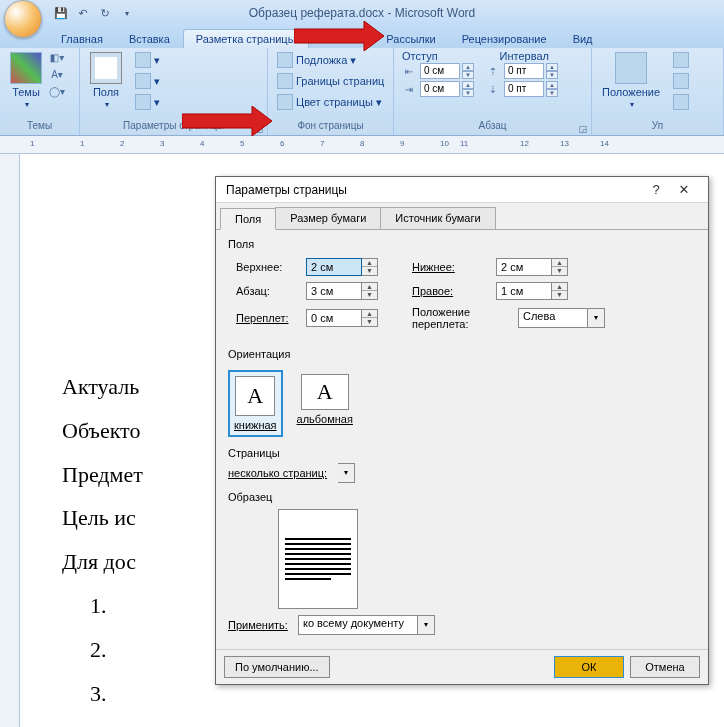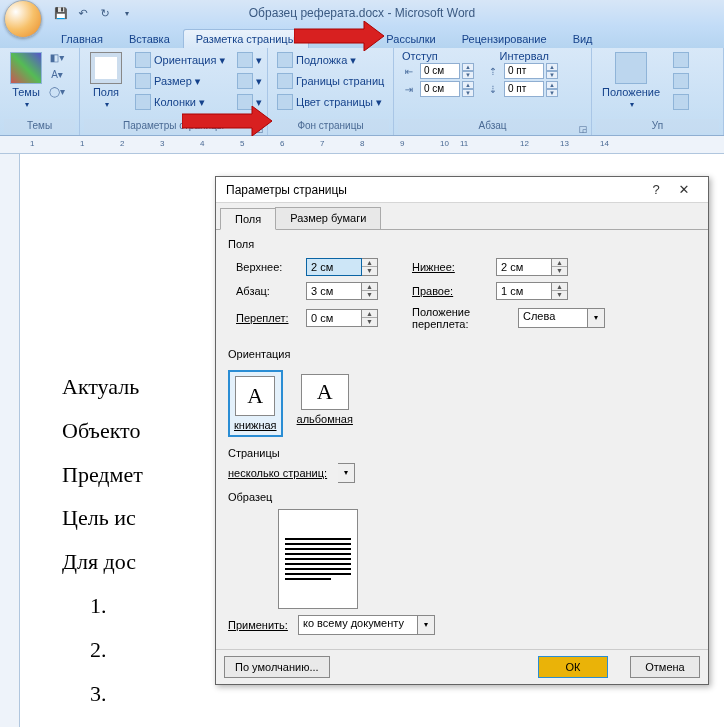--- a/index.html
+++ b/index.html
@@ -76,21 +76,21 @@
   .combo select, .combo .cval { width:120px; height:20px; border:1px solid #888; font-size:11px; padding:1px 4px; background:#fff;}
   .combo .cbtn { width:17px; height:20px; border:1px solid #888; border-left:none; background:#efefef; text-align:center; font-size:8px; line-height:18px;}
   .orient-row { display:flex; gap:10px; padding:6px 0 2px;}
   .orient-opt { display:flex; flex-direction:column; align-items:center; padding:4px; font-size:11px;}
   .orient-opt.sel { border:2px solid #2a8dd4; background:#e4f1fb;}
   .orient-ico { width:40px; height:40px; border:1px solid #888; display:flex; align-items:center; justify-content:center; font-family:serif; font-size:22px; margin-bottom:3px; background:#fff;}
   .orient-ico.land { width:48px; height:36px;}
   .preview-box { width:80px; height:100px; border:1px solid #888; background:#fff; margin:6px 0 6px 50px; padding:8px 6px; display:flex; flex-direction:column; gap:3px; justify-content:center;}
   .preview-box div { height:2px; background:#000; }
   .preview-box div.short { width:70%;}
-  .dlg-bottom { display:flex; align-items:center; padding:6px 8px; border-top:1px solid #ccc; gap:22px;}
+  .dlg-bottom { display:flex; align-items:center; padding:6px 8px; border-top:1px solid #ccc; gap:6px;}
   .dlg-bottom .sp { flex:1;}
   .wbtn { min-width:70px; height:22px; border:1px solid #888; background:#e9e9e9; font-size:11px; padding:0 10px; cursor:pointer;}
   .wbtn.primary { border:1px solid #2a8dd4; background:#eab308;}
 </style>
 </head>
 <body>
 
 <div class="titlebar">
   <div class="office-btn"></div>
   <div class="qat">
@@ -129,34 +129,20 @@
     </div>
     <div class="rg-label">Темы</div>
   </div>
 
   <div class="ribbon-group" style="width:188px;">
     <div class="rg-body">
       <div class="rbtn-big">
         <div class="rbtn-ico32" style="background:#fff;border:1px solid #888;box-shadow:inset 0 0 0 4px #cde;"></div>
         <span>Поля</span>
         <span class="dd">▾</span>
-      </div>
-      <div class="rbtn-col">
-        <div class="rbtn">
-            <span class="rbtn-ico"></span>
-            <span>Ориентация ▾</span>
-          </div>
-        <div class="rbtn">
-            <span class="rbtn-ico"></span>
-            <span>Размер ▾</span>
-          </div>
-        <div class="rbtn">
-            <span class="rbtn-ico"></span>
-            <span>Колонки ▾</span>
-          </div>
       </div>
       <div class="rbtn-col">
         <div class="rbtn">
             <span class="rbtn-ico"></span>
             <span>▾</span>
           </div>
         <div class="rbtn">
             <span class="rbtn-ico"></span>
             <span>▾</span>
           </div>
@@ -307,20 +293,21 @@
 <div class="dialog">
   <div class="dlg-title">
     <span>Параметры страницы</span>
     <span class="sp"></span>
     <div class="tbtn">?</div>
     <div class="tbtn">✕</div>
   </div>
   <div class="dlg-tabs">
     <div class="dlg-tab active">Поля</div>
     <div class="dlg-tab">Размер бумаги</div>
+    <div class="dlg-tab">Источник бумаги</div>
   </div>
   <div class="dlg-body">
 
     <div class="gbox">
       <div class="gbox-title">Поля</div>
       <div class="gbox-inner">
         <div class="frow">
           <span class="lbl"><span>Верхнее:</span></span>
           <div class="num-input sel">
               <input value="2 см" style="">

